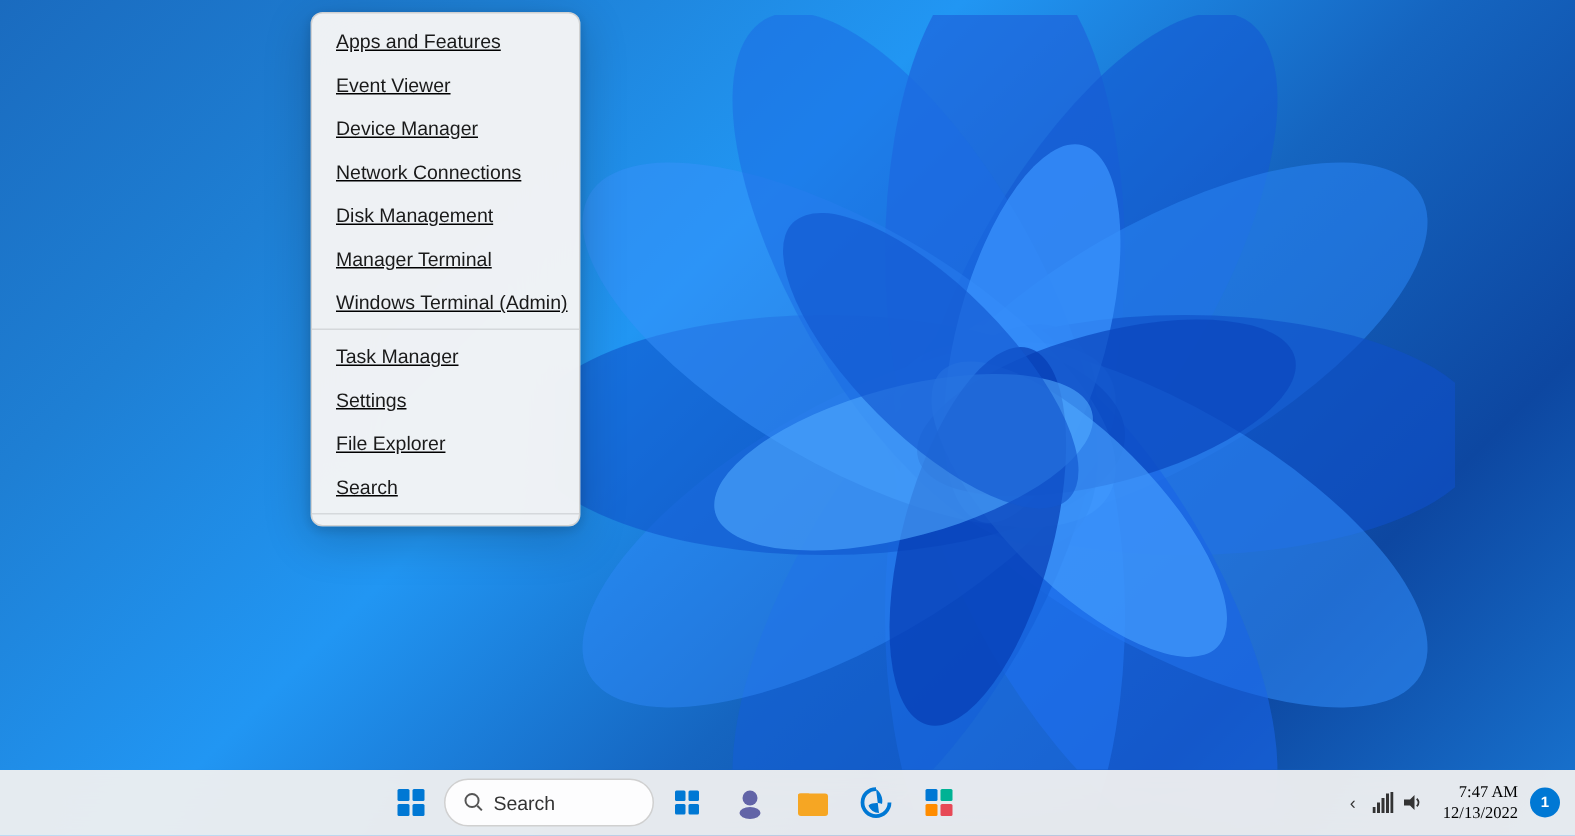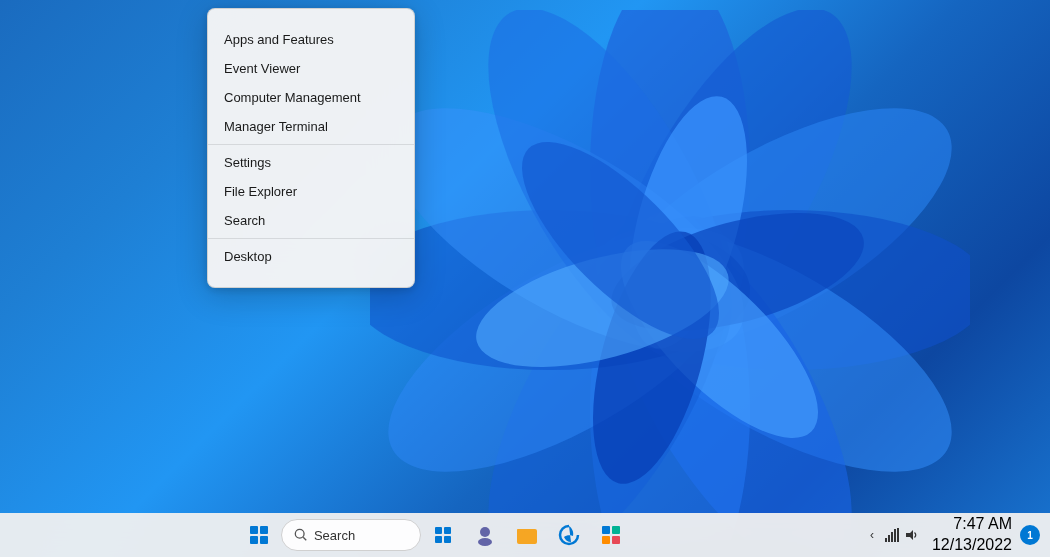--- a/index.html
+++ b/index.html
@@ -105,26 +105,27 @@
       height: 16px;
       display: flex;
       align-items: center;
       justify-content: center;
       font-size: 12px;
       color: #333;
       cursor: pointer;
     }
 
     .clock {
-      font-size: 16px;
+      font-size: 11px;
       color: #000;
       text-align: right;
       line-height: 1.3;
       cursor: pointer;
       padding: 2px 4px;
+      font-family: Liberation Serif, serif;
     }
 
     .notification-badge {
       width: 20px;
       height: 20px;
       background: #0078d4;
       border-radius: 50%;
       display: flex;
       align-items: center;
       justify-content: center;
@@ -132,28 +133,29 @@
       color: white;
       font-weight: bold;
       cursor: pointer;
     }
 
     
     #context-menu {
       position: absolute;
       left: 207px;
       top: 8px;
-      width: 208px;
+      width: 180px;
       background: rgba(245, 245, 245, 0.97);
       backdrop-filter: blur(20px);
       border: 1px solid rgba(200,200,200,0.8);
       border-radius: 8px;
       box-shadow: 0 8px 32px rgba(0,0,0,0.2), 0 2px 8px rgba(0,0,0,0.15);
       z-index: 100;
-      padding: 16px 0;
+      padding: 4px 0;
+      text-decoration: underline;
     }
 
     .menu-item {
       display: flex;
       align-items: center;
       padding: 7px 16px;
       font-size: 13px;
       color: #1a1a1a;
       cursor: pointer;
       position: relative;
@@ -239,39 +241,48 @@
 
   <div id="context-menu">
     <div id="menu-items-container">
     <div class="menu-item">
           <span>Apps and Features</span>
         </div>
         <div class="menu-item">
           <span>Event Viewer</span>
         </div>
         <div class="menu-item">
-          <span>Computer Management</span>
+          <span>Device Manager</span>
+        </div>
+        <div class="menu-item">
+          <span>Network Connections</span>
+        </div>
+        <div class="menu-item">
+          <span>Disk Management</span>
         </div>
         <div class="menu-item">
           <span>Manager Terminal</span>
         </div>
+        <div class="menu-item">
+          <span>Windows Terminal (Admin)</span>
+        </div>
         <div class="menu-divider"></div>
         <div class="menu-item">
+          <span>Task Manager</span>
+        </div>
+        <div class="menu-item">
           <span>Settings</span>
         </div>
         <div class="menu-item">
           <span>File Explorer</span>
         </div>
         <div class="menu-item">
           <span>Search</span>
         </div>
         <div class="menu-divider"></div>
-        <div class="menu-item">
-          <span>Desktop</span>
-        </div>
       </div>
   </div>
 
   <div id="taskbar">
     <div id="taskbar-left">
 
       <div class="taskbar-item" id="start-btn">
         <div class="win-icon">
           <span></span>
             <span></span>

